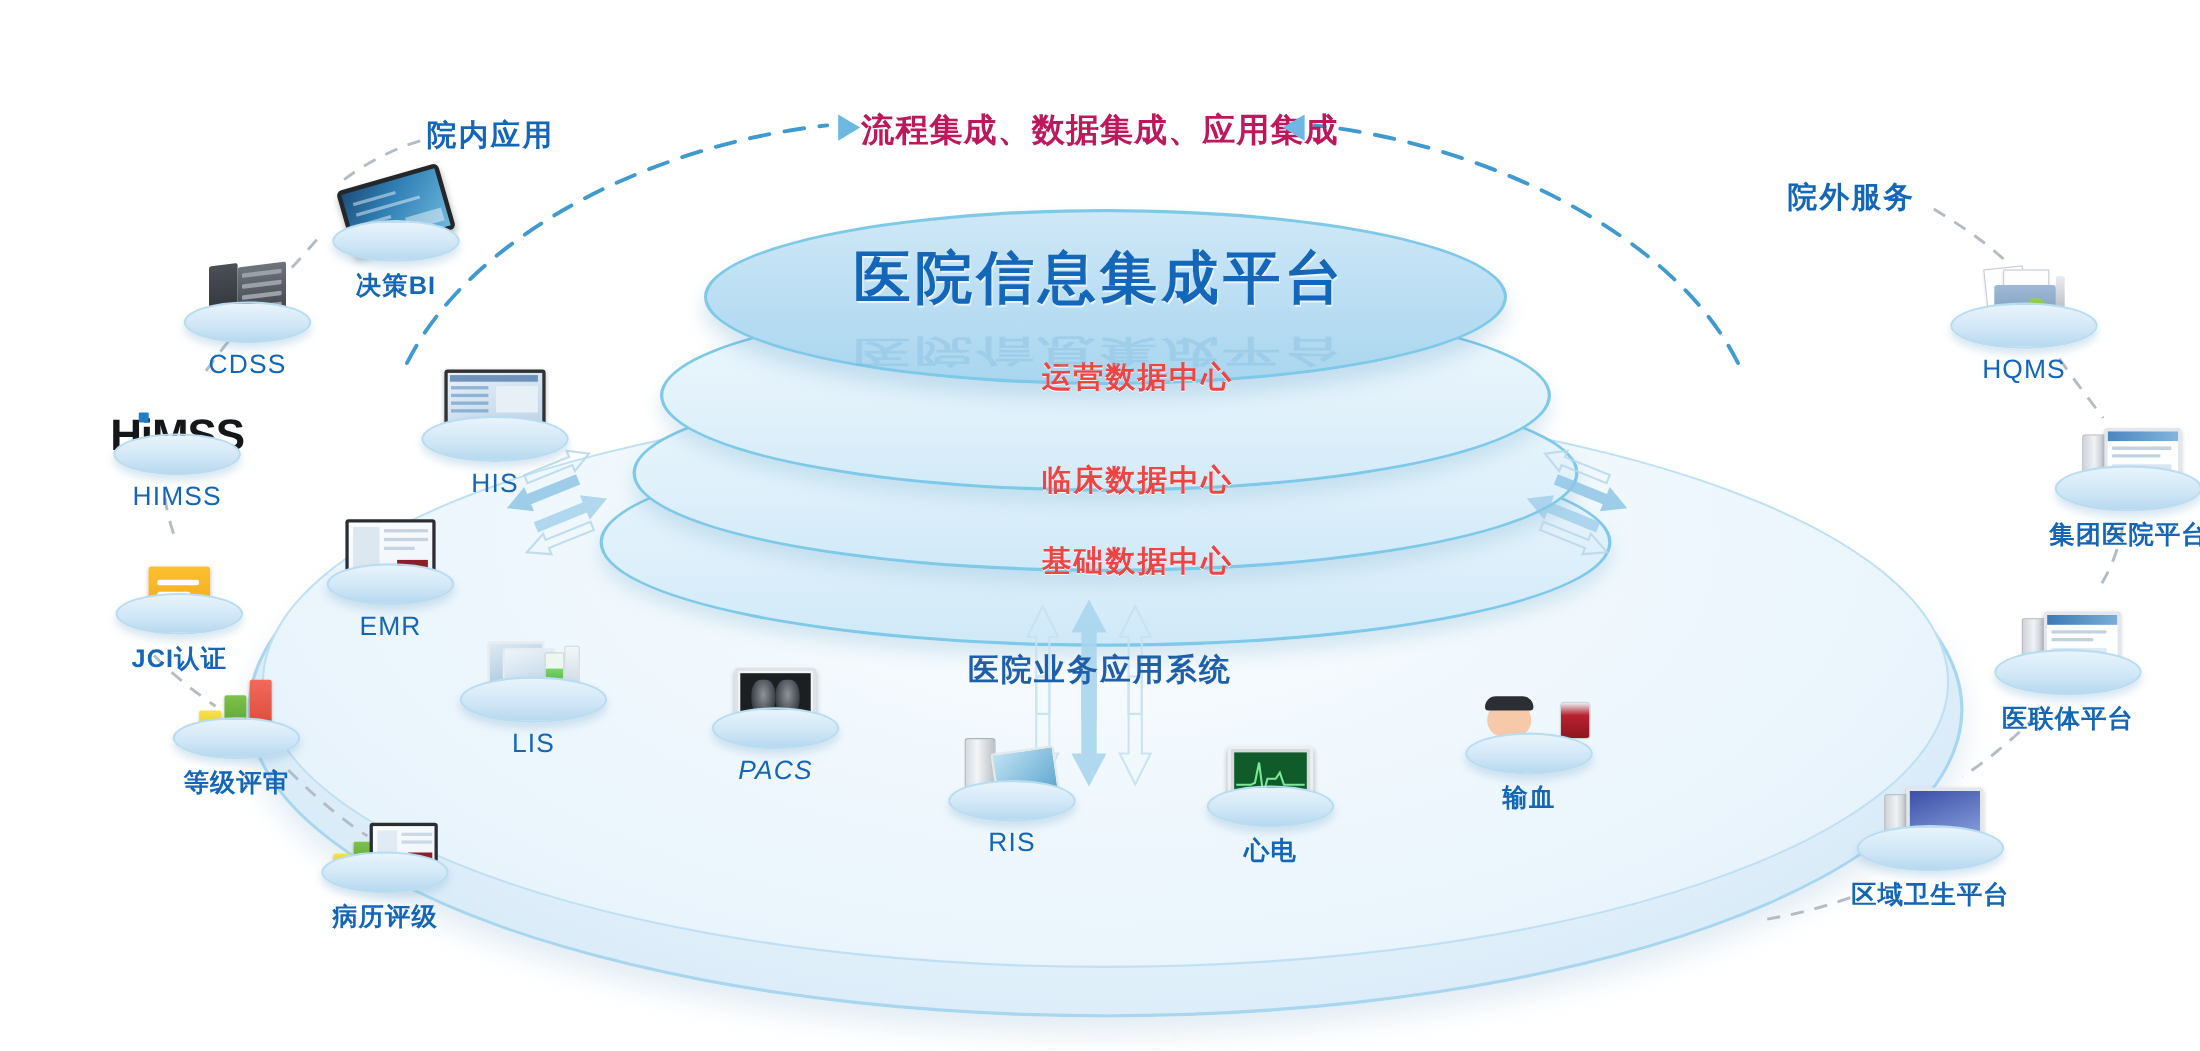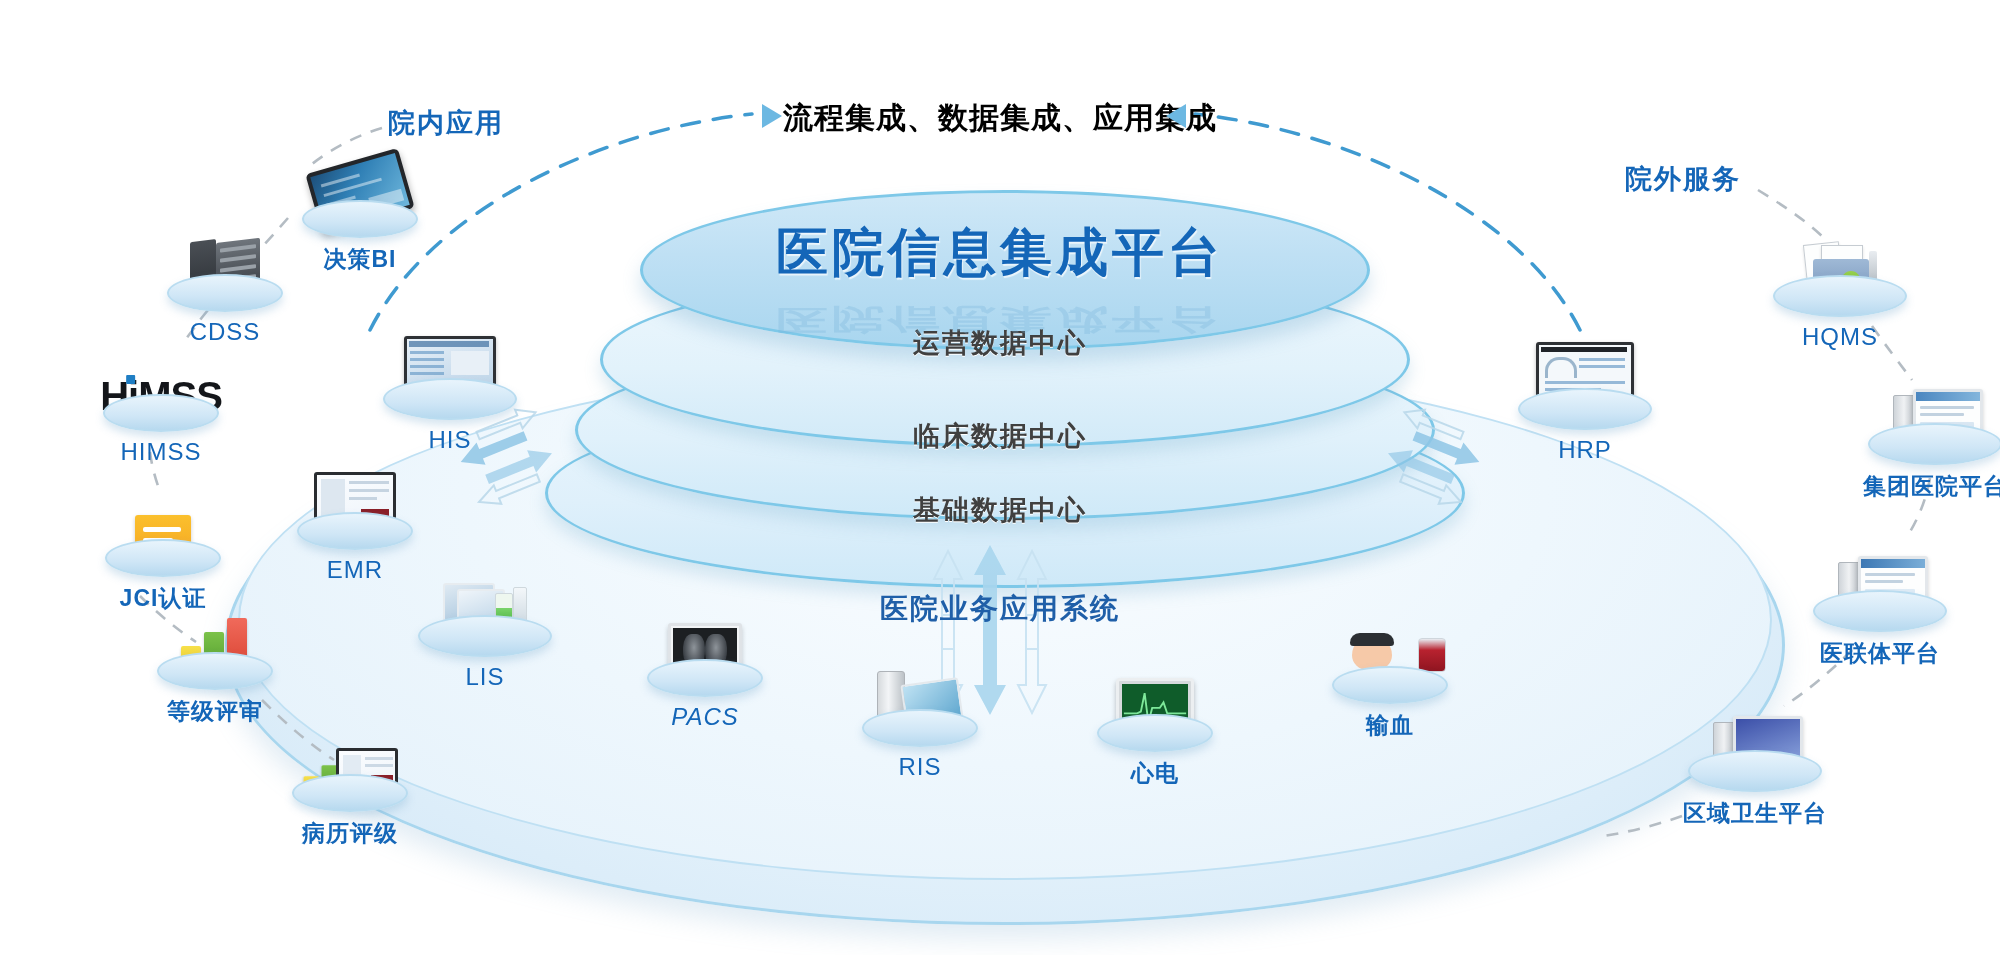--- a/index.html
+++ b/index.html
@@ -53,27 +53,28 @@
   }
   #plate0{ 
     left:640px;top:190px;width:730px;height:160px;
     background:linear-gradient(180deg,#cfe8f7 0%,#bfe0f4 40%,#a9d6ef 100%);
     border:3px solid #7ec8e8;
     box-shadow:0 12px 18px rgba(100,160,200,.28);
   }
 
   .plate-label{
     position:absolute;
-    color:#404040;
+    color:#ef4444;
     font-weight:bold;
     font-size:27px;
     letter-spacing:2px;
     white-space:nowrap;
     text-shadow:0 1px 0 #ffffff;
     z-index:14;
+    margin-left:34px;
   }
   #label-ops{left:50%;transform:translateX(-50%);top:325px;}
   #label-clin{left:50%;transform:translateX(-50%);top:418px;}
   #label-base{left:50%;transform:translateX(-50%);top:492px;}
 
   #platform-title{
     position:absolute;left:50%;transform:translateX(-50%);
     top:218px;
     font-size:52px;font-weight:bold;color:#1466b8;
     letter-spacing:4px;white-space:nowrap;z-index:16;
@@ -92,21 +93,21 @@
   #label-biz{
     position:absolute;left:50%;transform:translateX(-50%);
     top:590px;font-size:28px;font-weight:bold;color:#1f5fa8;
     letter-spacing:2px;white-space:nowrap;z-index:14;
   }
 
   
   #top-banner{
     position:absolute;left:50%;transform:translateX(-50%);
     top:98px;
-    font-size:30px;font-weight:bold;color:#000000;
+    font-size:30px;font-weight:bold;color:#be185d;
     letter-spacing:1px;white-space:nowrap;z-index:20;
   }
   .banner-arrow{position:absolute;top:104px;z-index:20;width:0;height:0;}
   #banner-arrow-left{
     left:762px;
     border-top:12px solid transparent;border-bottom:12px solid transparent;
     border-left:20px solid #6cb8e2;
   }
   #banner-arrow-right{
     left:1166px;
@@ -181,21 +182,21 @@
   
   #node-bi     {left:295px;top:148px;width:130px;height:90px;}
   #node-cdss   {left:160px;top:220px;width:130px;height:92px;}
   #node-himss  {left:96px;top:340px;width:130px;height:92px;}
   #node-his    {left:385px;top:320px;width:130px;height:100px;}
   #node-jci    {left:98px;top:485px;width:130px;height:92px;}
   #node-emr    {left:290px;top:458px;width:130px;height:92px;}
   #node-level  {left:150px;top:598px;width:130px;height:92px;}
   #node-record {left:285px;top:720px;width:130px;height:92px;}
   #node-lis    {left:420px;top:565px;width:130px;height:92px;}
-  #node-pacs   {left:640px;top:605px;width:130px;height:92px;font-style:italic;}
+  #node-pacs   {left:640px;top:589px;width:130px;height:92px;font-style:italic;}
   #node-ris    {left:855px;top:655px;width:130px;height:92px;}
   #node-ecg    {left:1090px;top:660px;width:130px;height:92px;}
   #node-blood  {left:1325px;top:612px;width:130px;height:92px;}
   #node-anes   {left:1500px;top:562px;width:130px;height:92px;}
   #node-mobile {left:1615px;top:470px;width:130px;height:92px;}
   #node-hrp    {left:1520px;top:330px;width:130px;height:100px;}
   #node-hqms   {left:1775px;top:225px;width:130px;height:92px;}
   #node-group  {left:1870px;top:370px;width:130px;height:95px;}
   #node-union  {left:1815px;top:540px;width:130px;height:92px;}
   #node-region {left:1690px;top:700px;width:130px;height:92px;}
@@ -574,38 +575,20 @@
         <div class="person-body"></div>
         <div class="blood-bag"></div>
       </div>
     </div>
     <div class="pedestal" style="bottom:0;"></div>
     <div class="node-label cn">输血</div>
   </div>
 
 
 
-  <div class="node" id="node-hrp">
-    <div class="node-art" style="bottom:20px;">
-      <div class="monitor" style="width:92px;height:62px;">
-        <div class="screen" style="background:#f4f8fb;">
-          <i class="bar" style="left:2px;top:2px;width:86px;height:5px;background:#1f2328;opacity:1;"></i>
-          <i class="bar" style="left:6px;top:12px;width:26px;height:18px;background:none;border:3px solid #9ab5cc;border-bottom:none;border-radius:14px 14px 0 0;opacity:1;"></i>
-          <i class="bar" style="left:40px;top:13px;width:46px;height:3px;"></i>
-          <i class="bar" style="left:40px;top:20px;width:46px;height:3px;"></i>
-          <i class="bar" style="left:6px;top:36px;width:80px;height:3px;"></i>
-          <i class="bar" style="left:6px;top:43px;width:56px;height:3px;"></i>
-          <i class="bar" style="left:6px;top:50px;width:20px;height:7px;background:#24497a;opacity:1;"></i>
-        </div>
-        <div class="stand-base"></div>
-      </div>
-    </div>
-    <div class="pedestal wide" style="bottom:0;"></div>
-    <div class="node-label">HRP</div>
-  </div>
 
   <div class="node" id="node-hqms">
     <div class="node-art">
       <div class="docs">
         <i class="sheet" style="left:4px;top:0;width:34px;height:40px;transform:rotate(-6deg);display:block;"></i>
         <i class="sheet" style="left:20px;top:2px;width:40px;height:34px;display:block;"></i>
         <div class="folder"></div>
         <div class="green"></div>
         <div class="pen"></div>
       </div>

